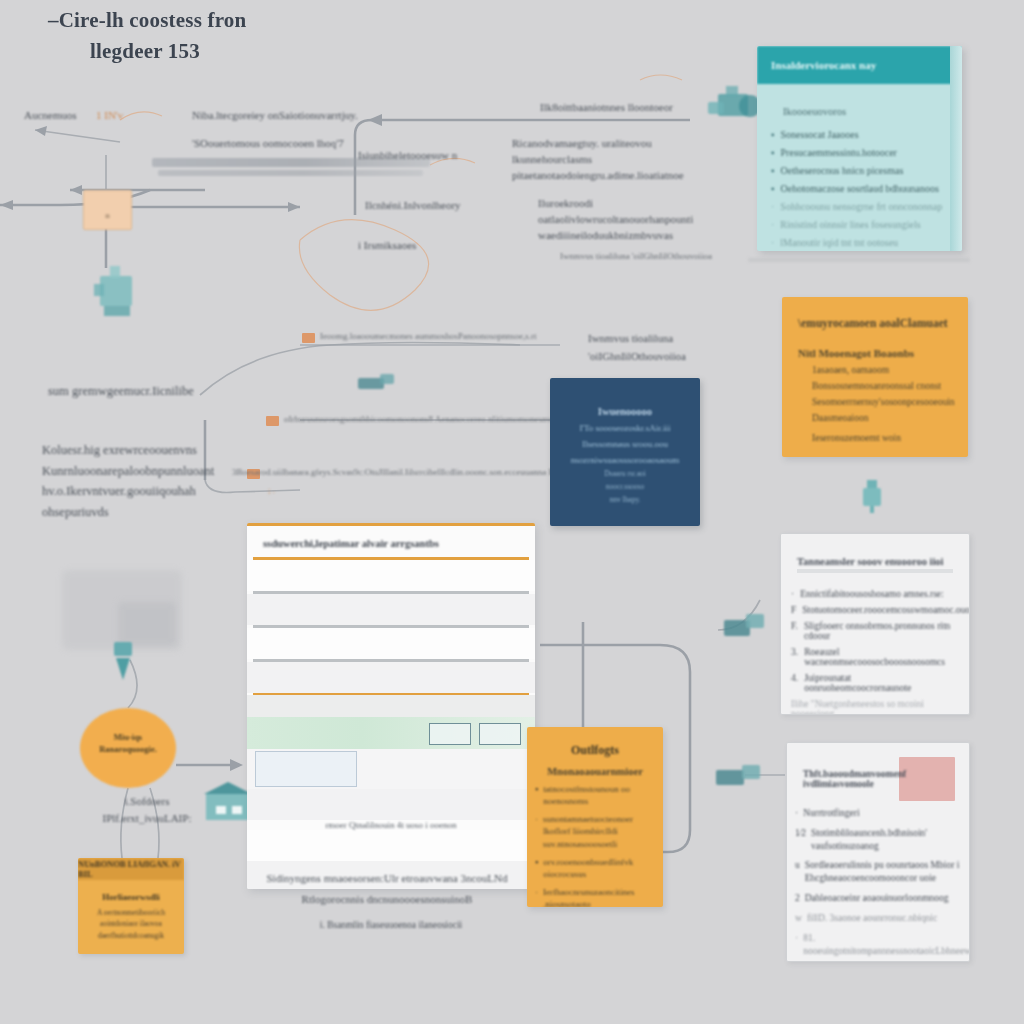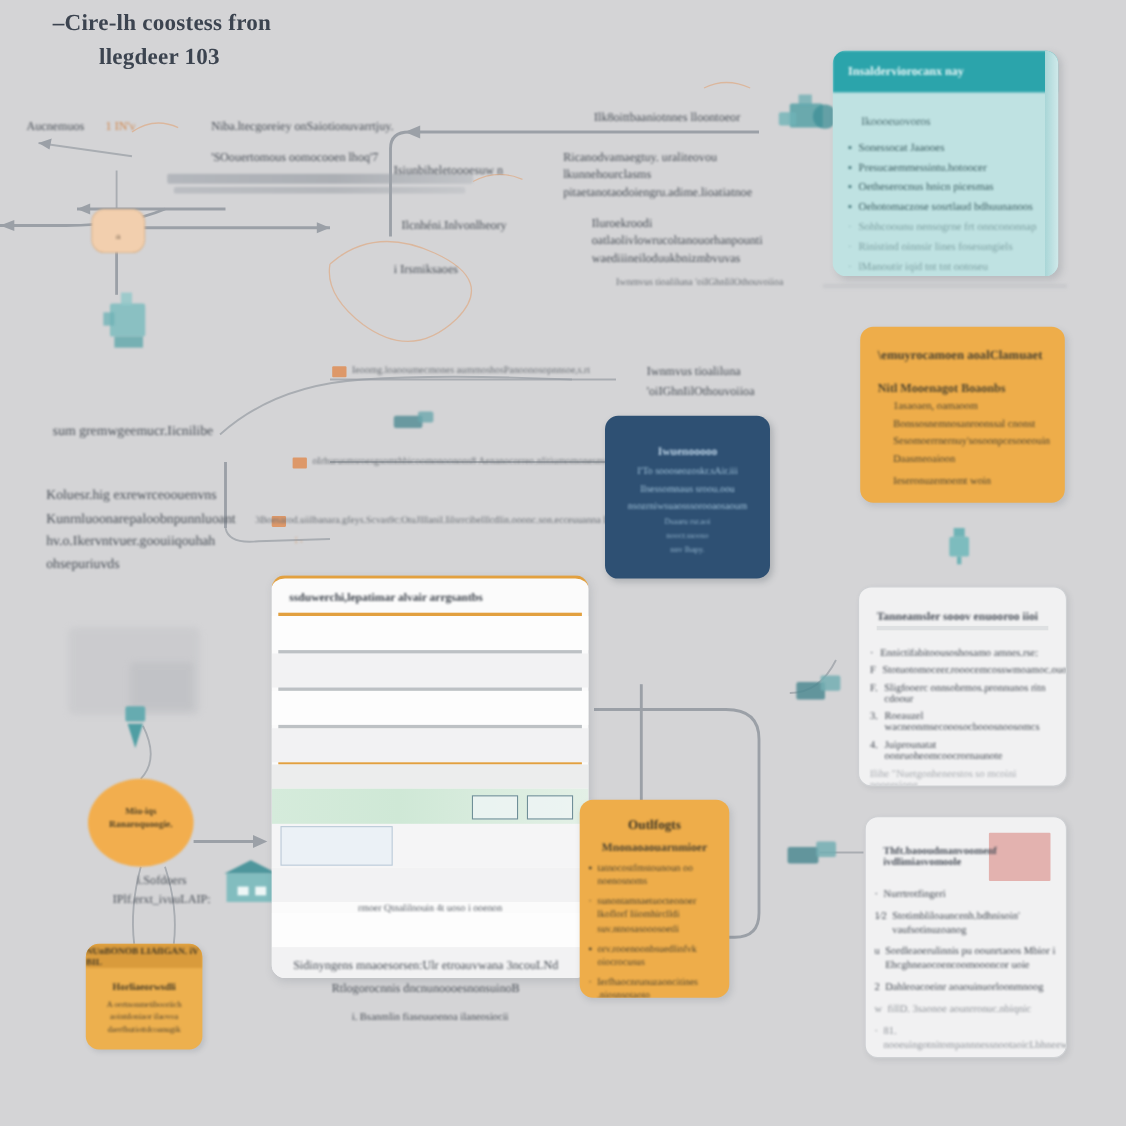--- a/index.html
+++ b/index.html
@@ -45,21 +45,21 @@
 
   
   svg.conn{position:absolute;left:0;top:0;width:1024px;height:1024px;
            pointer-events:none;overflow:visible;}
   .cline{fill:none;stroke:#9ba0a7;stroke-width:2.6;filter:blur(.5px);}
   .cline.thin{stroke-width:1.7;opacity:.75;}
   .chead{fill:#9ba0a7;filter:blur(.4px);}
   .squiggle{fill:none;stroke:#e2a070;stroke-width:1.2;opacity:.55;filter:blur(.7px);}
 
   
-  .panel{border-radius:12px;overflow:hidden;}
+  .panel{border-radius:2px;overflow:hidden;}
 
   
   #teal-card{
     left:757px;top:46px;width:205px;height:205px;
     background:#bfe2e2;box-shadow:3px 3px 7px rgba(90,100,110,.22);
     filter:blur(.6px);
   }
   #teal-card .hdr{
     height:38px;background:#2ba4ab;display:flex;align-items:center;
     padding:0 14px;color:#eaf7f8;font-size:11px;font-weight:bold;
@@ -229,21 +229,21 @@
 
   ul,ol{margin:0;padding:0;}
 </style>
 </head>
 <body>
 
 <div class="stage">
 
   <div class="abs" id="title-block">
     <div class="l1">–Cire-lh coostess fron</div>
-    <div class="l2">llegdeer 103</div>
+    <div class="l2">llegdeer 153</div>
   </div>
 
   <svg class="conn">
 
     <path class="cline thin" d="M35,130 L120,142"></path>
     <polygon class="chead" points="35,130 47,126 45,136"></polygon>
 
     <path class="cline thin" d="M106,155 L106,190" stroke="#e2a070"></path>
 
     <path class="cline" d="M205,190 L70,190"></path>

